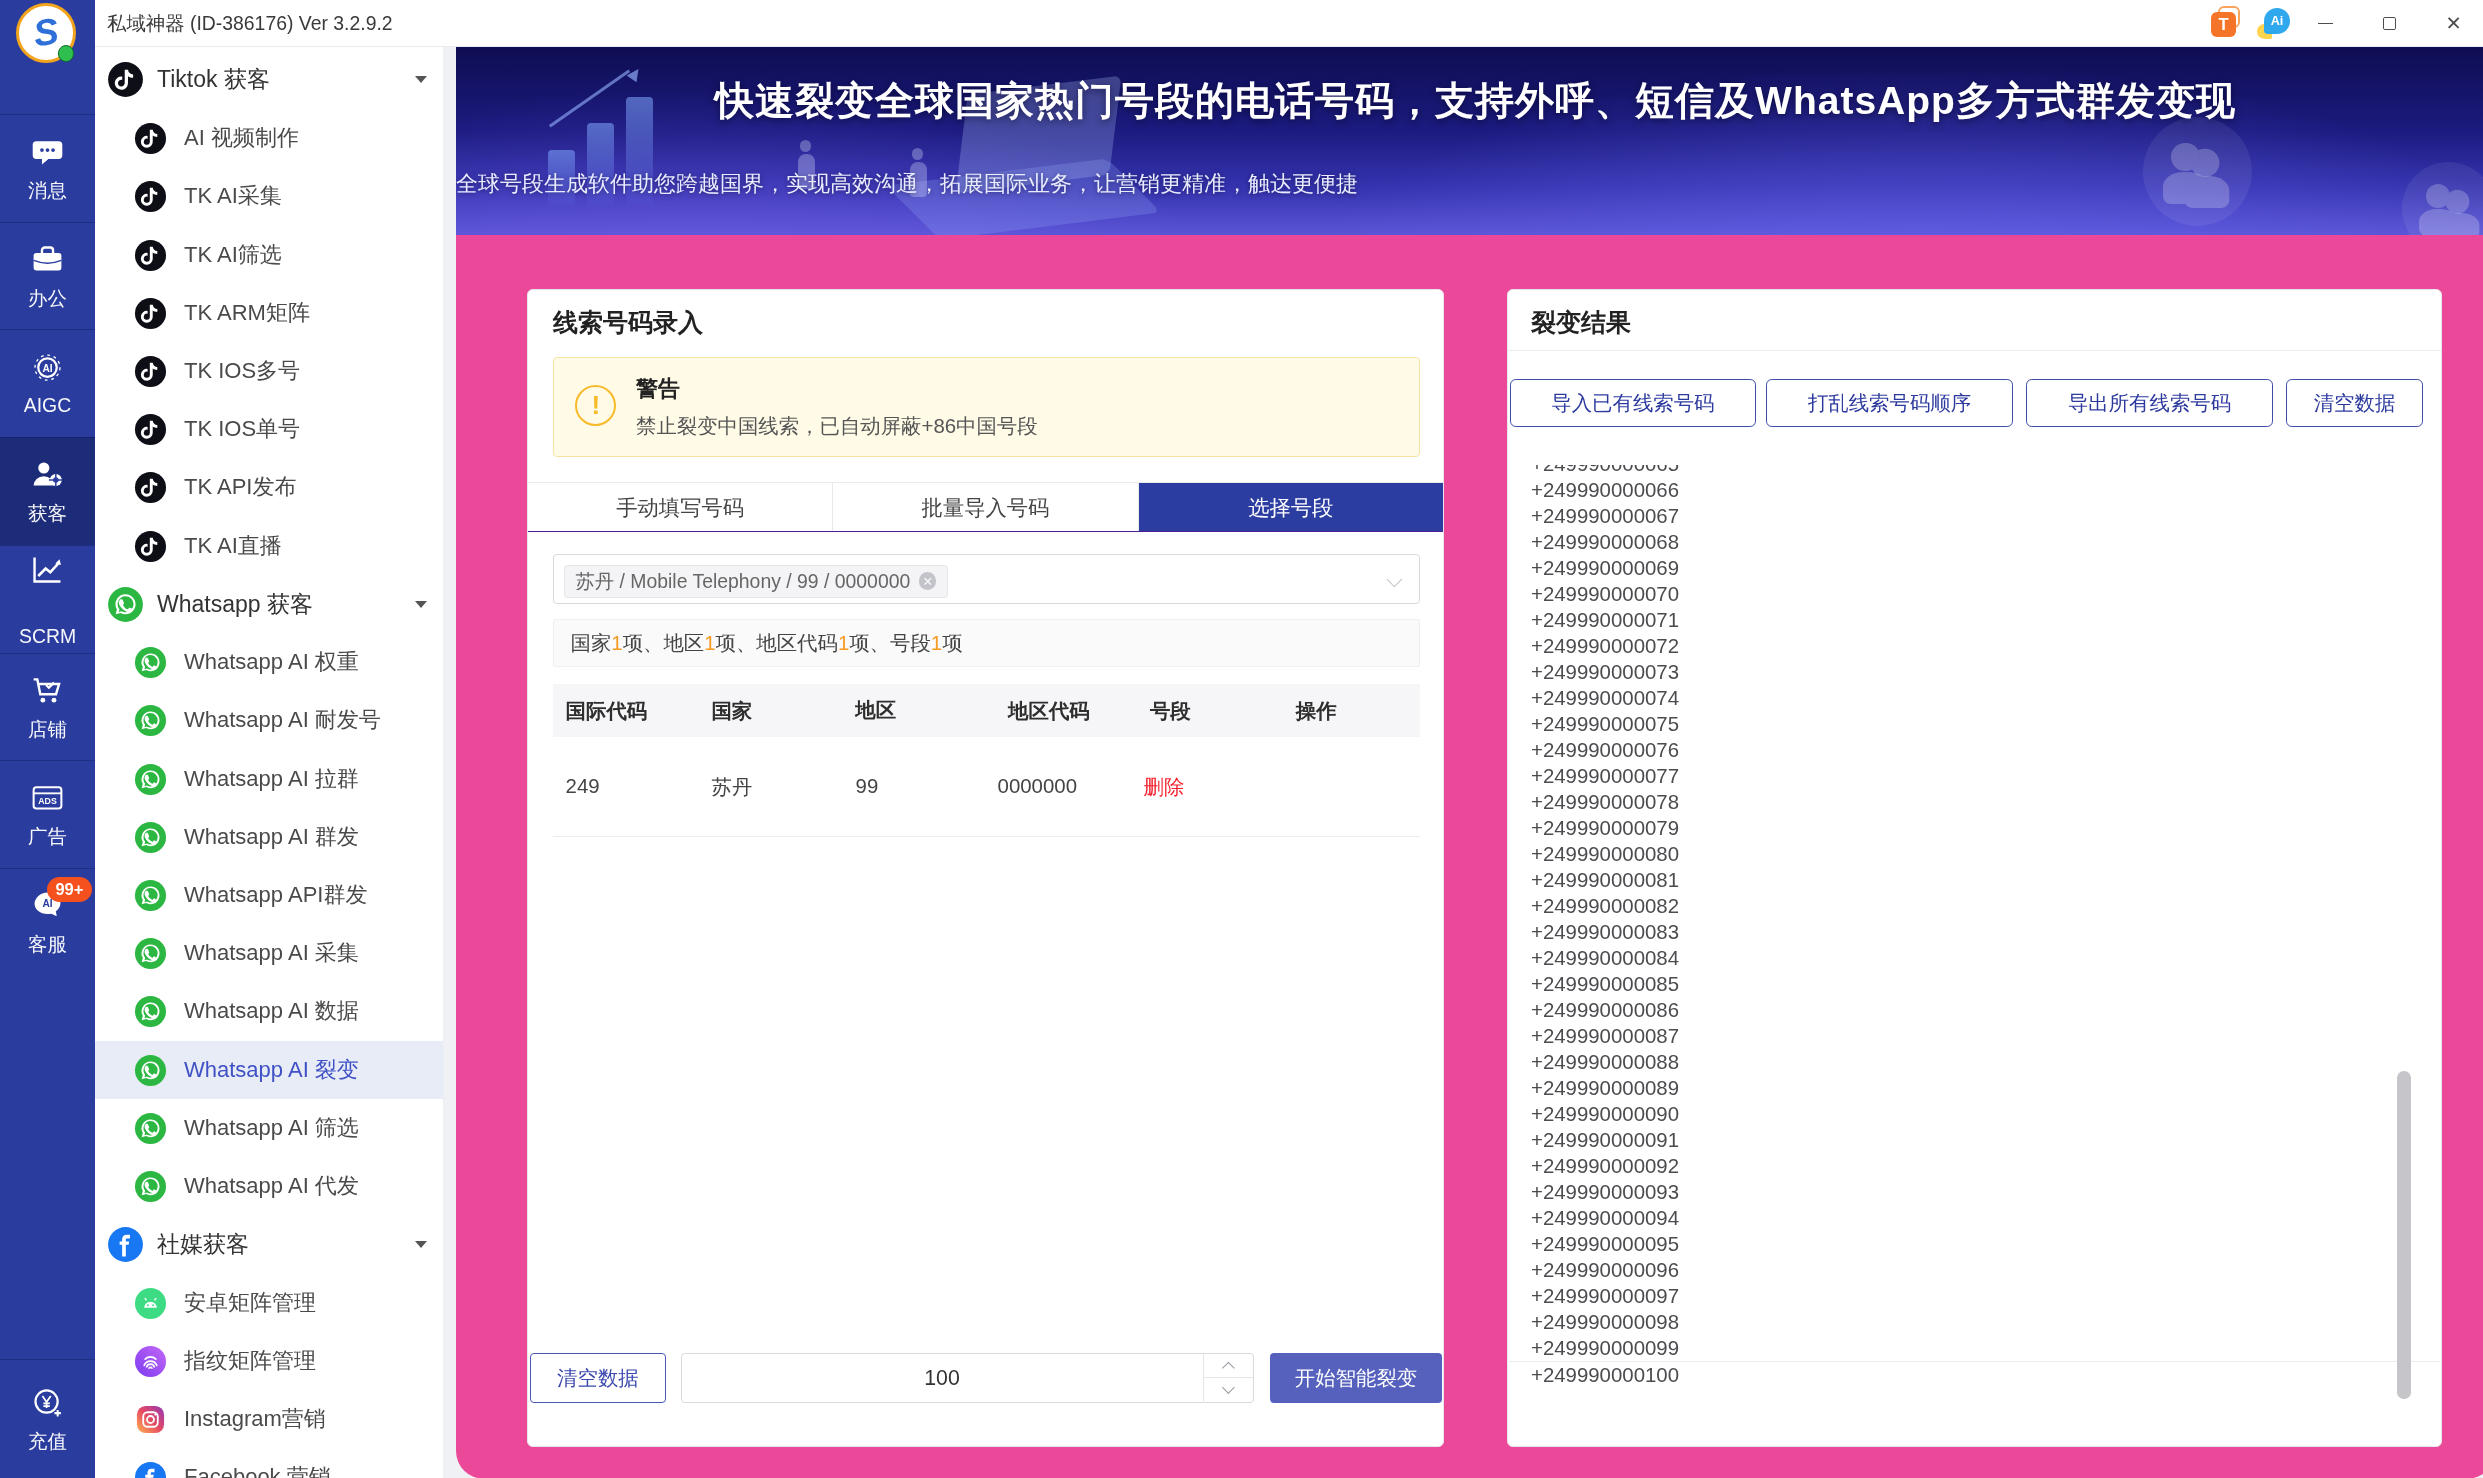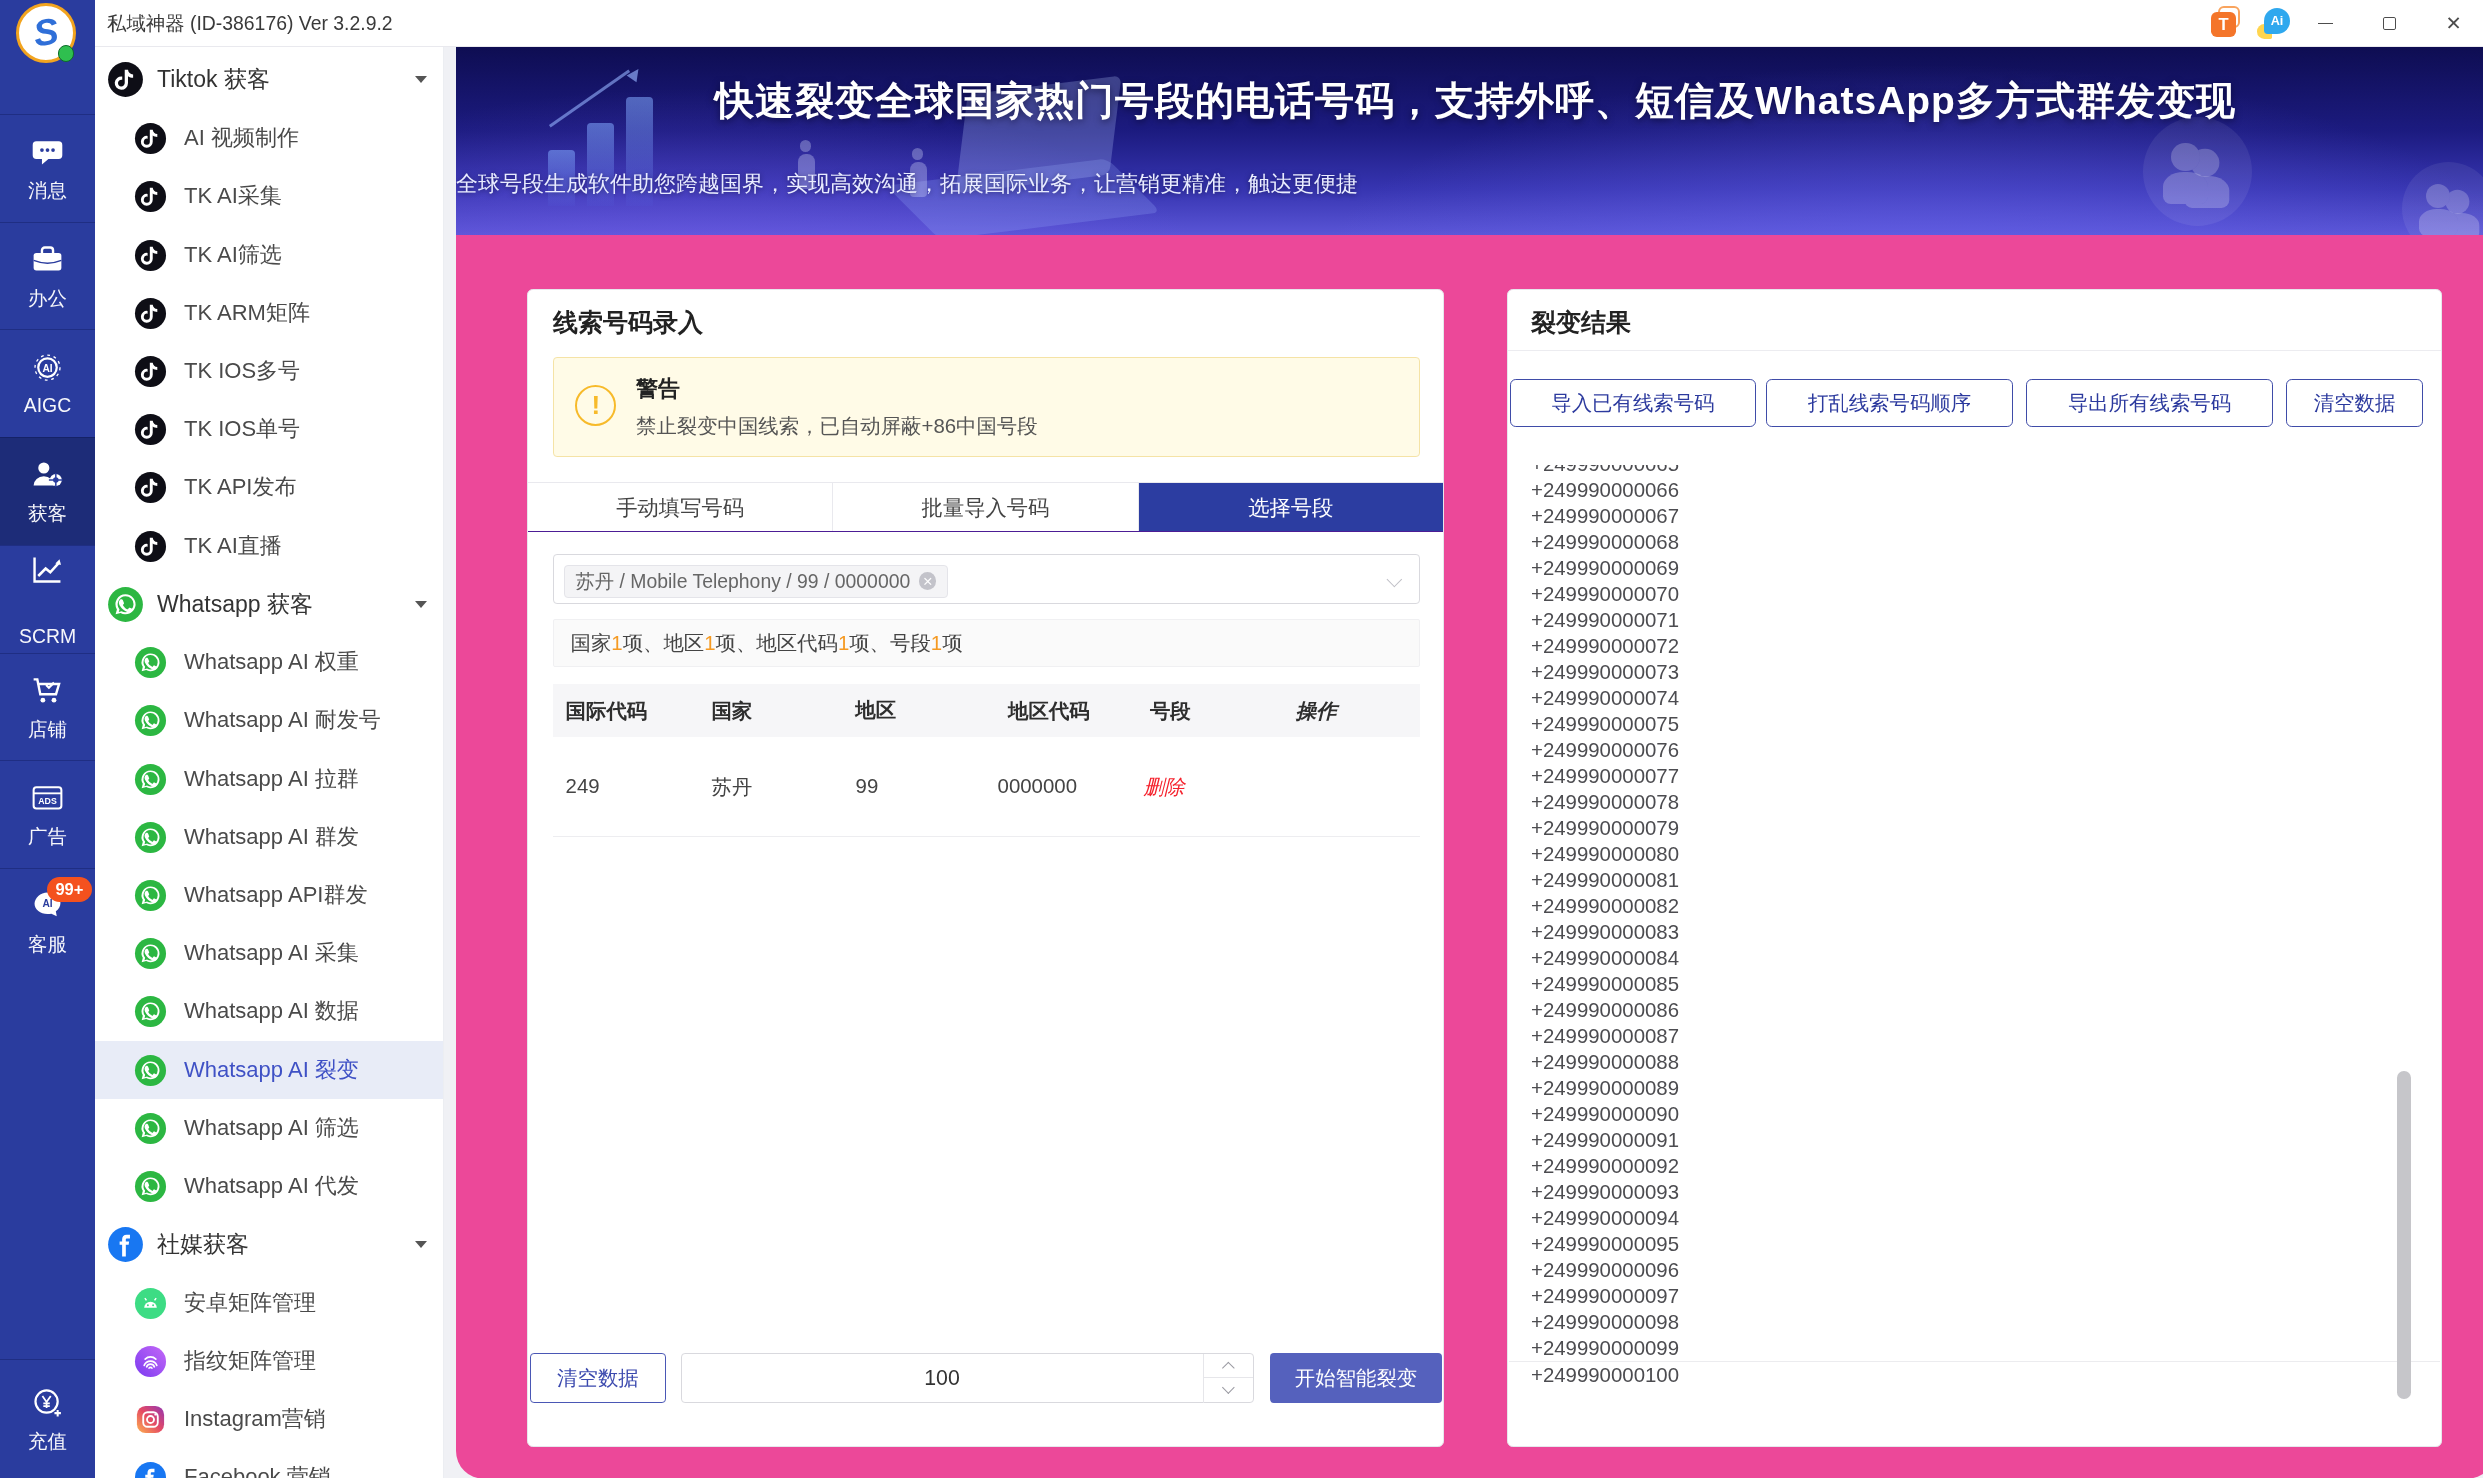--- a/index.html
+++ b/index.html
@@ -131,21 +131,21 @@
   .summary .hl { color:#f59a23; }
 
   
   .tbl { position:absolute; left:25px; top:394px; width:867px; }
   .tr { display:flex; width:100%; }
   .tr.head { height:53px; background:#f6f6f8; }
   .tr.body { height:100px; border-bottom:1px solid #ededf0; }
   .cell { display:flex; align-items:center; padding-left:12.6px; font-size:20.4px; color:#444; }
   .tr.head .cell { font-weight:bold; color:#2e2e2e; }
   .c0{width:146px;} .c1{width:144px;} .c2{width:153px; line-height:1.55; word-break:break-all; padding-right:21.3px;}
-  .c3{width:142px;} .c4{width:146px;} .c5{width:137px;font-style:italic;}
+  .c3{width:142px;} .c4{width:146px;} .c5{width:137px;}
   .del-link { color:#f5222d; cursor:pointer; }
 
   
   .btn-outline { position:absolute; display:flex; align-items:center; justify-content:center; background:#fff;
     border:1px solid #4a57b5; border-radius:3.9px; color:#3b49ae; font-size:20.4px; cursor:pointer; }
   #clear-left { left:1.9px; top:1063px; width:136px; height:50px; }
   .count-wrap { position:absolute; left:153px; top:1063px; width:573px; height:50px; background:#fff;
     border:1px solid #d9d9de; border-radius:3.9px; }
   .count-input { position:absolute; left:0; top:0; width:520px; height:49px; border:none; outline:none;
     text-align:center; font-size:21.3px; color:#333; font-family:inherit; background:transparent; }

